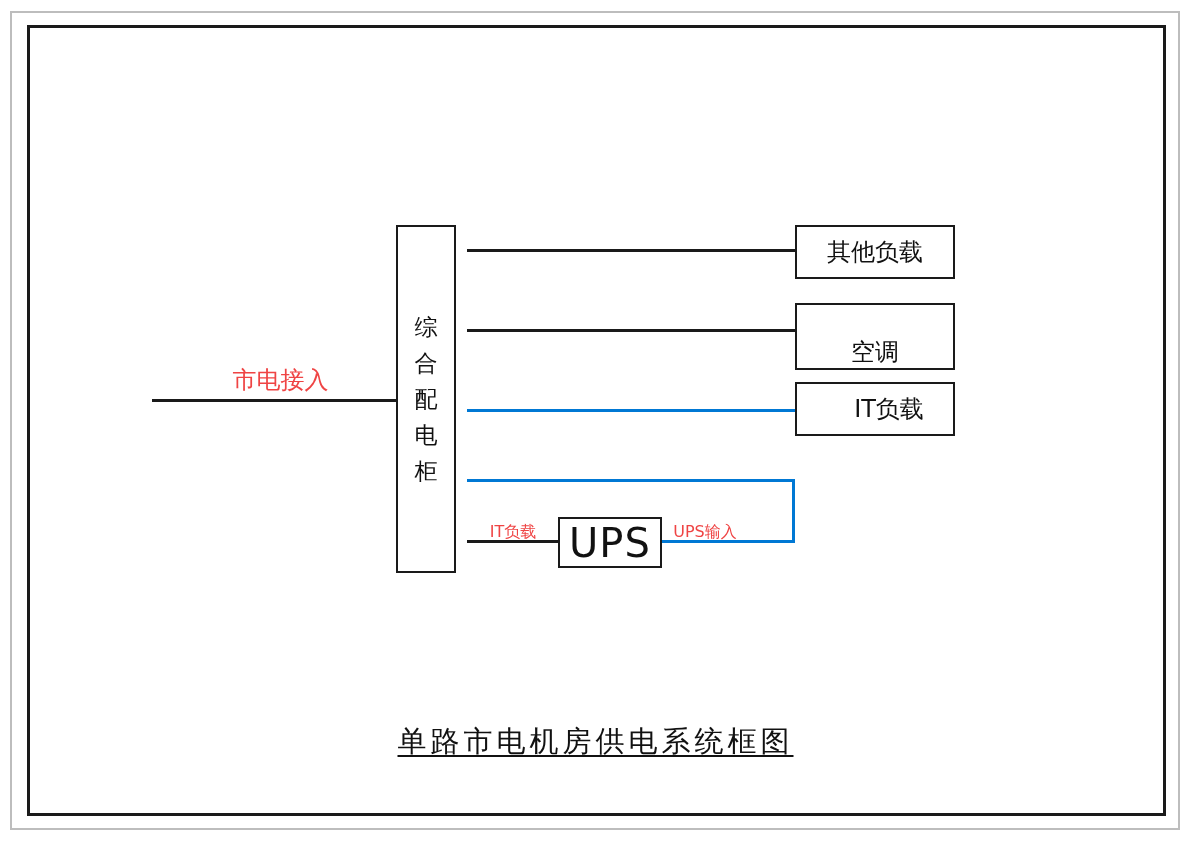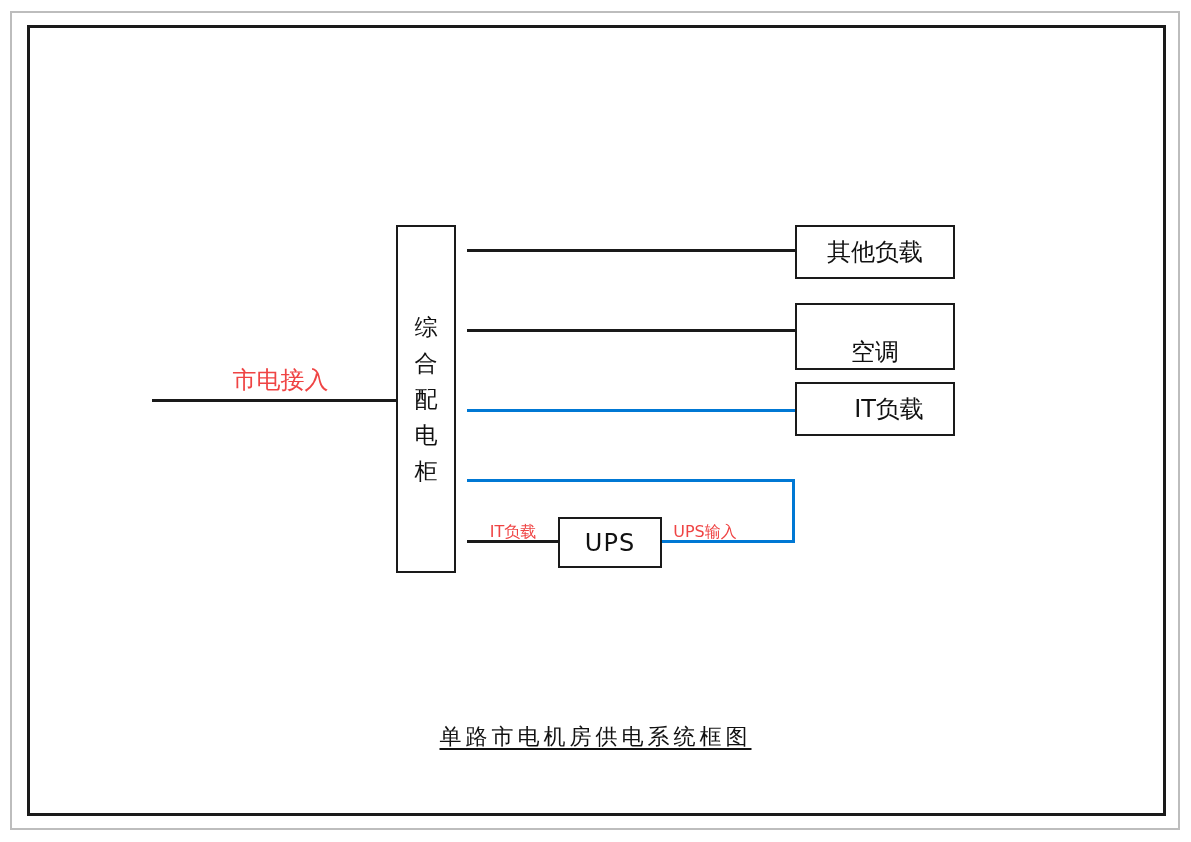--- a/index.html
+++ b/index.html
@@ -52,21 +52,21 @@
   }
   .node-cabinet .vtext{
     width:25px;
     word-break:break-all;
     line-height:36px;
     text-align:center;
     letter-spacing:0;
   }
   .node-ups{
     left:558px;top:517px;width:104px;height:51px;
-    font-size:24px;
+    font-size:40px;
     letter-spacing:1px;
   }
   .lbl{
     position:absolute;
     color:#ef4444;
     white-space:nowrap;
   }
   .lbl-mains{
     left:152px;top:364px;width:257px;
     text-align:center;
@@ -81,21 +81,21 @@
     position:absolute;
     left:0;width:1191px;
     text-align:center;
     font-family:"Liberation Serif","DejaVu Serif",serif;
     text-decoration:underline;
     text-underline-offset:4px;
     color:#111;
   }
   .title-1{
     top:722px;
-    font-size:22px;
+    font-size:29px;
     letter-spacing:4px;
   }
   .title-2{
     top:761px;
     font-size:21px;
     letter-spacing:3px;
   }
 </style>
 </head>
 <body>

